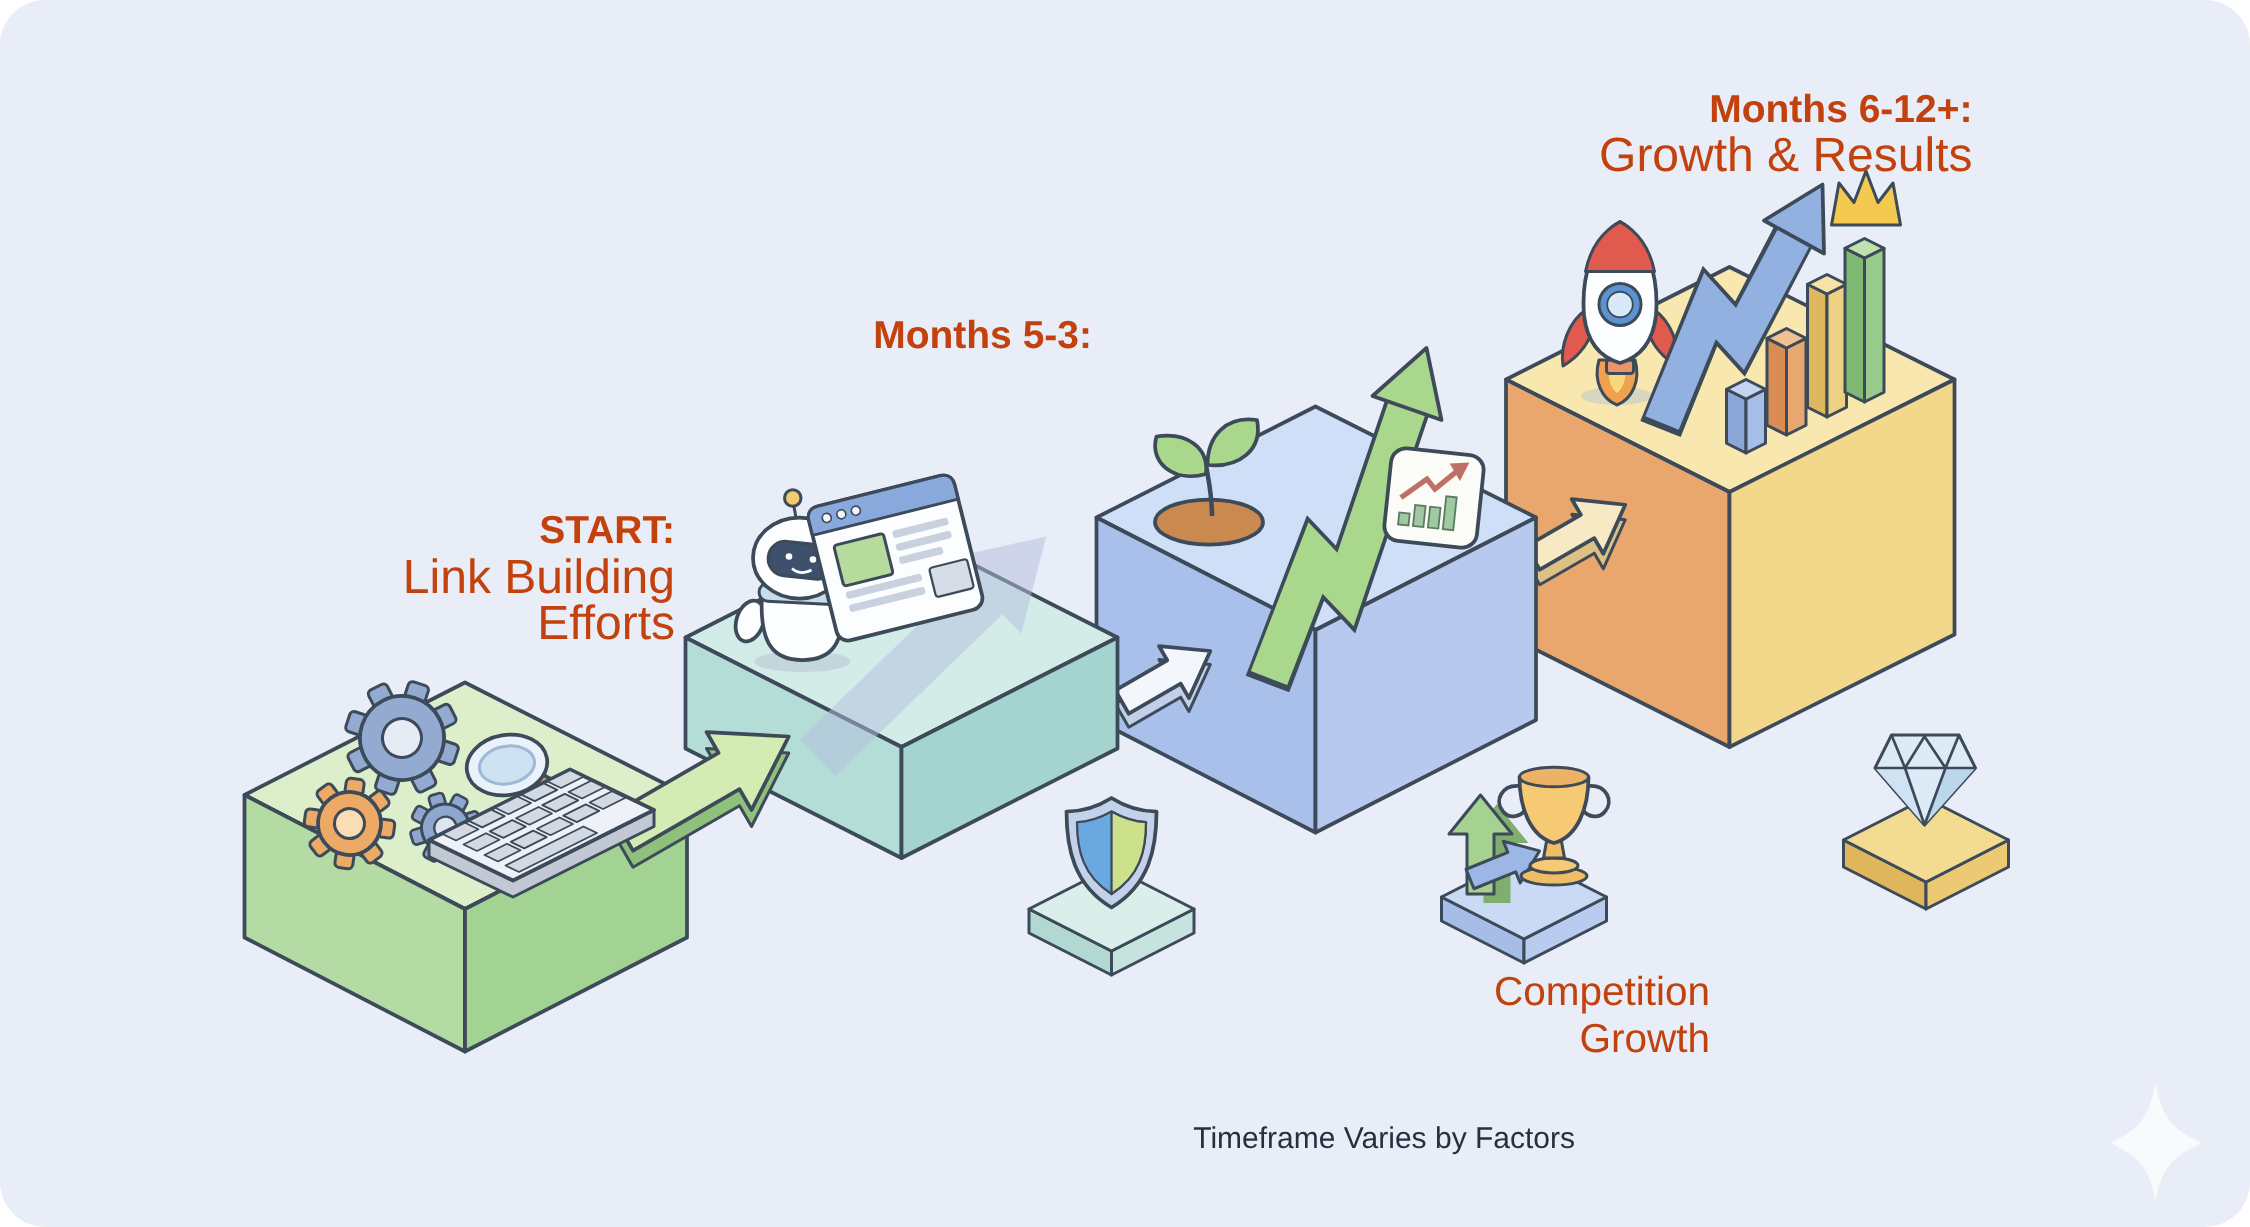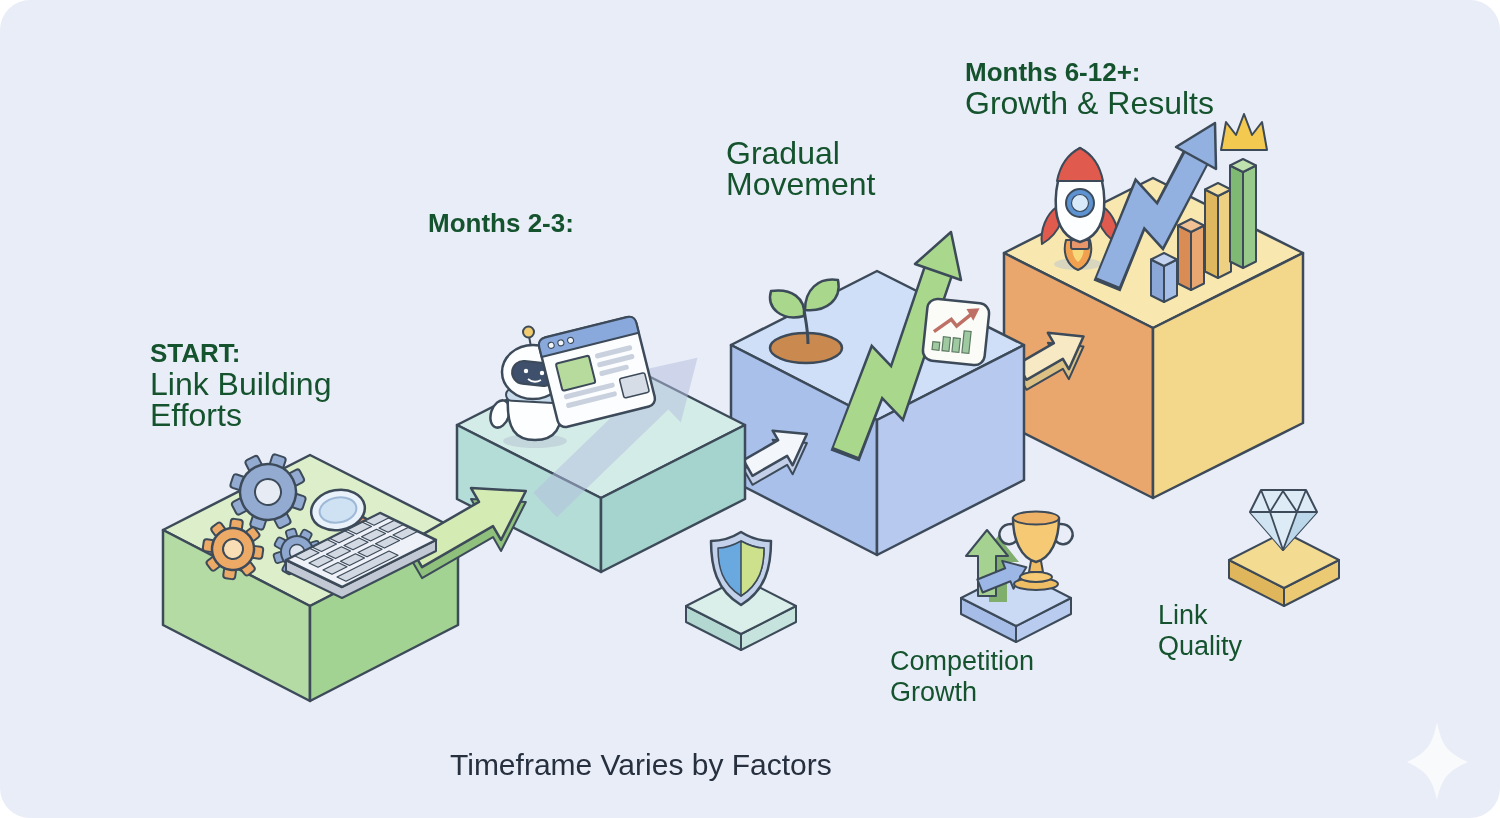--- a/index.html
+++ b/index.html
@@ -1,23 +1,23 @@
 <!DOCTYPE html>
 <html><head>
 <meta charset="utf-8">
 <style>
   html,body{margin:0;padding:0}
   body{width:1500px;height:818px;background:#ffffff;font-family:"Liberation Sans",sans-serif;position:relative;overflow:hidden}
   .card{position:absolute;left:0;top:0;width:1500px;height:818px;background:#e9edf7;border-radius:30px;overflow:hidden}
   svg.scene{position:absolute;left:0;top:0;display:block}
-  .label{position:absolute;text-align:left;color:#14532d}
+  .label{position:absolute;text-align:right;color:#c2410c}
   .stage .t{font-weight:bold;font-size:26px;line-height:31px}
   .stage .s{font-size:32px;line-height:31px;white-space:pre-line}
   .factor{font-size:27px;line-height:31px;white-space:pre-line}
-  .caption{position:absolute;left:450px;top:748px;width:600px;text-align:left;font-size:30px;color:#27303f}
+  .caption{position:absolute;left:450px;top:748px;width:600px;text-align:right;font-size:20px;color:#27303f}
   
   .o1{stroke:#3c4a59;stroke-width:1.5;stroke-linejoin:round}
   .o2{stroke:#3c4a59;stroke-width:2;stroke-linejoin:round}
   .o25{stroke:#3c4a59;stroke-width:2.5;stroke-linejoin:round}
 </style>
 </head>
 <body>
 
 <div class="card">
 <svg class="scene" width="1500" height="818" viewBox="0 0 1500 818">
@@ -278,30 +278,26 @@
 
   <path d="M1437,722 C1442,746 1447,752 1468,762 C1447,772 1442,778 1437,800 C1432,778 1427,772 1407,762 C1427,752 1432,746 1437,722 Z" fill="#fafbfd" opacity="0.85"></path>
 </svg>
 
 <div class="label stage" style="left:150px;top:338px;width:300px">
   <div class="t">START:</div>
   <div class="s">Link Building
 Efforts</div>
 </div>
 <div class="label stage" style="left:428px;top:208px;width:300px">
-  <div class="t">Months 2-3:</div>
+  <div class="t">Months 5-3:</div>
 </div>
 <div class="label stage" style="left:726px;top:138px;width:300px">
-  <div class="s">Gradual
-Movement</div>
 </div>
 <div class="label stage" style="left:965px;top:57px;width:350px">
   <div class="t">Months 6-12+:</div>
   <div class="s">Growth &amp; Results</div>
 </div>
 
 <div class="label factor" style="left:890px;top:646px;width:250px">Competition
 Growth</div>
-<div class="label factor" style="left:1158px;top:600px;width:250px">Link
-Quality</div>
 
 <div class="caption">Timeframe Varies by Factors</div>
 </div>
 
 </body></html>

